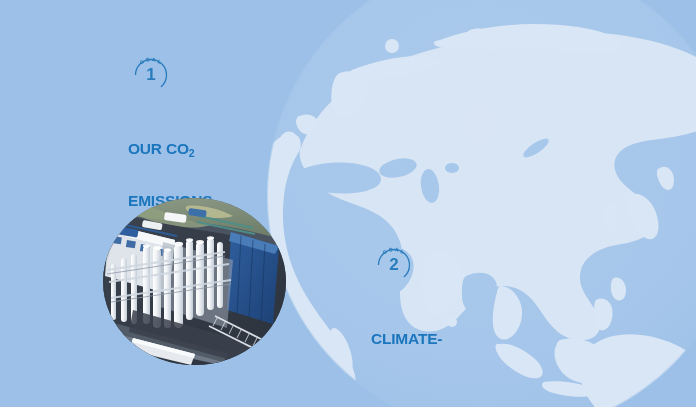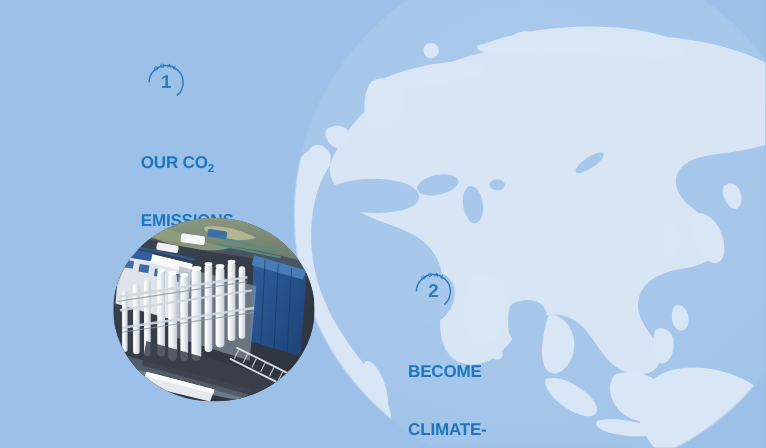--- a/index.html
+++ b/index.html
@@ -211,21 +211,20 @@
           <path id="arc2" d="M 9 22 A 14.5 14.5 0 0 1 37 22" fill="none"></path>
         </defs>
         <circle cx="23" cy="25" r="15.5" fill="none" stroke="#2a7dbd" stroke-width="1.3" stroke-dasharray="62 35" stroke-dashoffset="48.5"></circle>
         <text font-family="Liberation Sans, sans-serif" font-size="5.2" font-weight="700" letter-spacing="1.6" fill="#2a7dbd">
           <textPath href="#arc2" startOffset="50%" text-anchor="middle">GOAL</textPath>
         </text>
       </svg>
       <div class="goal-num">2</div>
     </div>
     <div class="goal-text">
-      <span class="ln">BECOME</span>
       <span class="ln">CLIMATE-</span>
       
       
       
       
     </div>
   </div>
 
   <div class="photo-circle">
     <svg width="183" height="167" viewBox="0 0 183 167" xmlns="http://www.w3.org/2000/svg">

